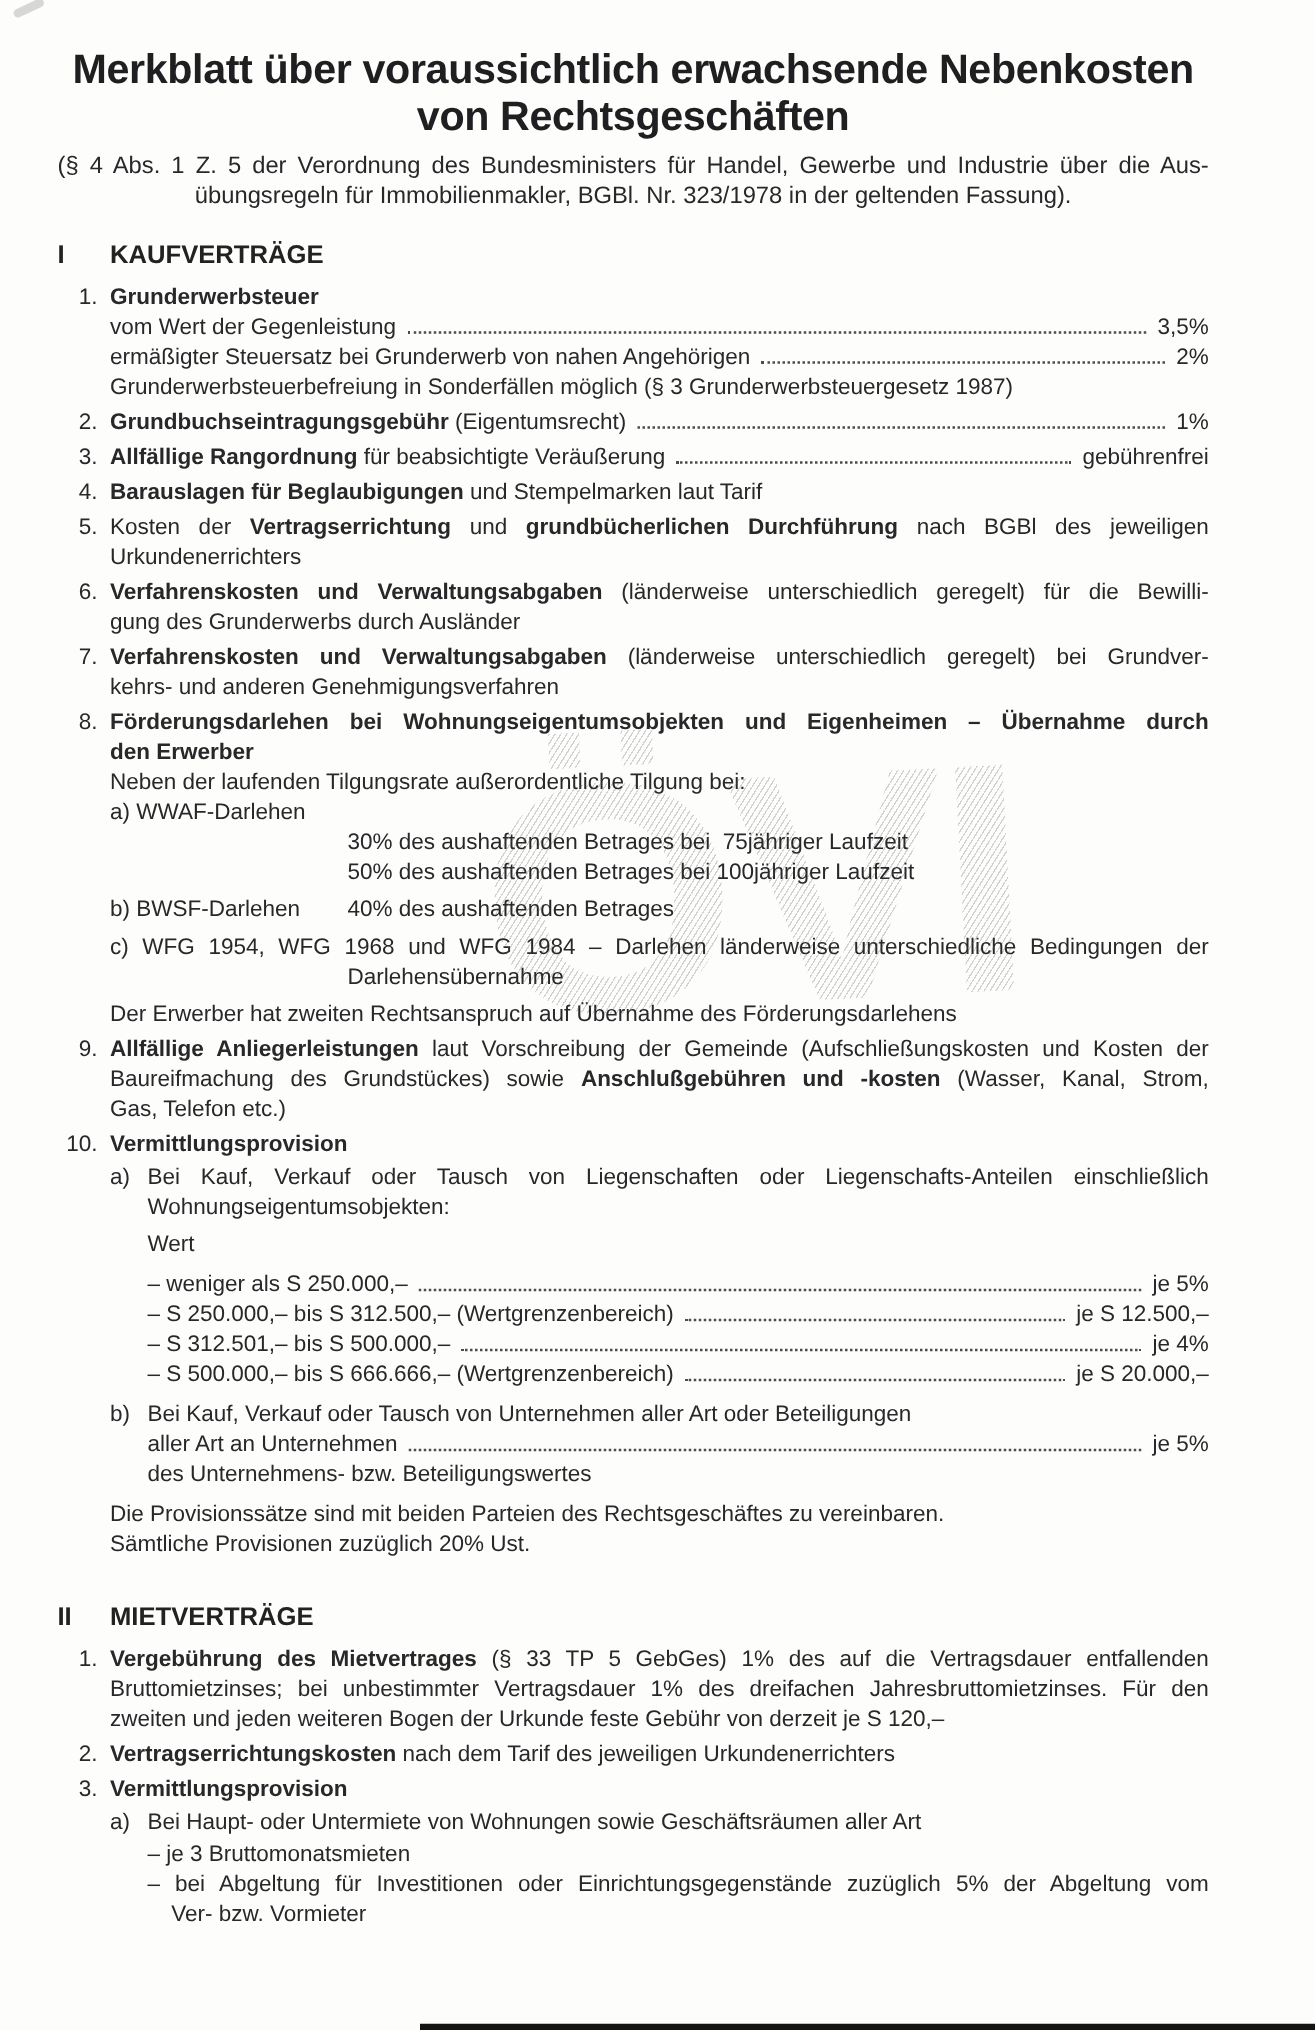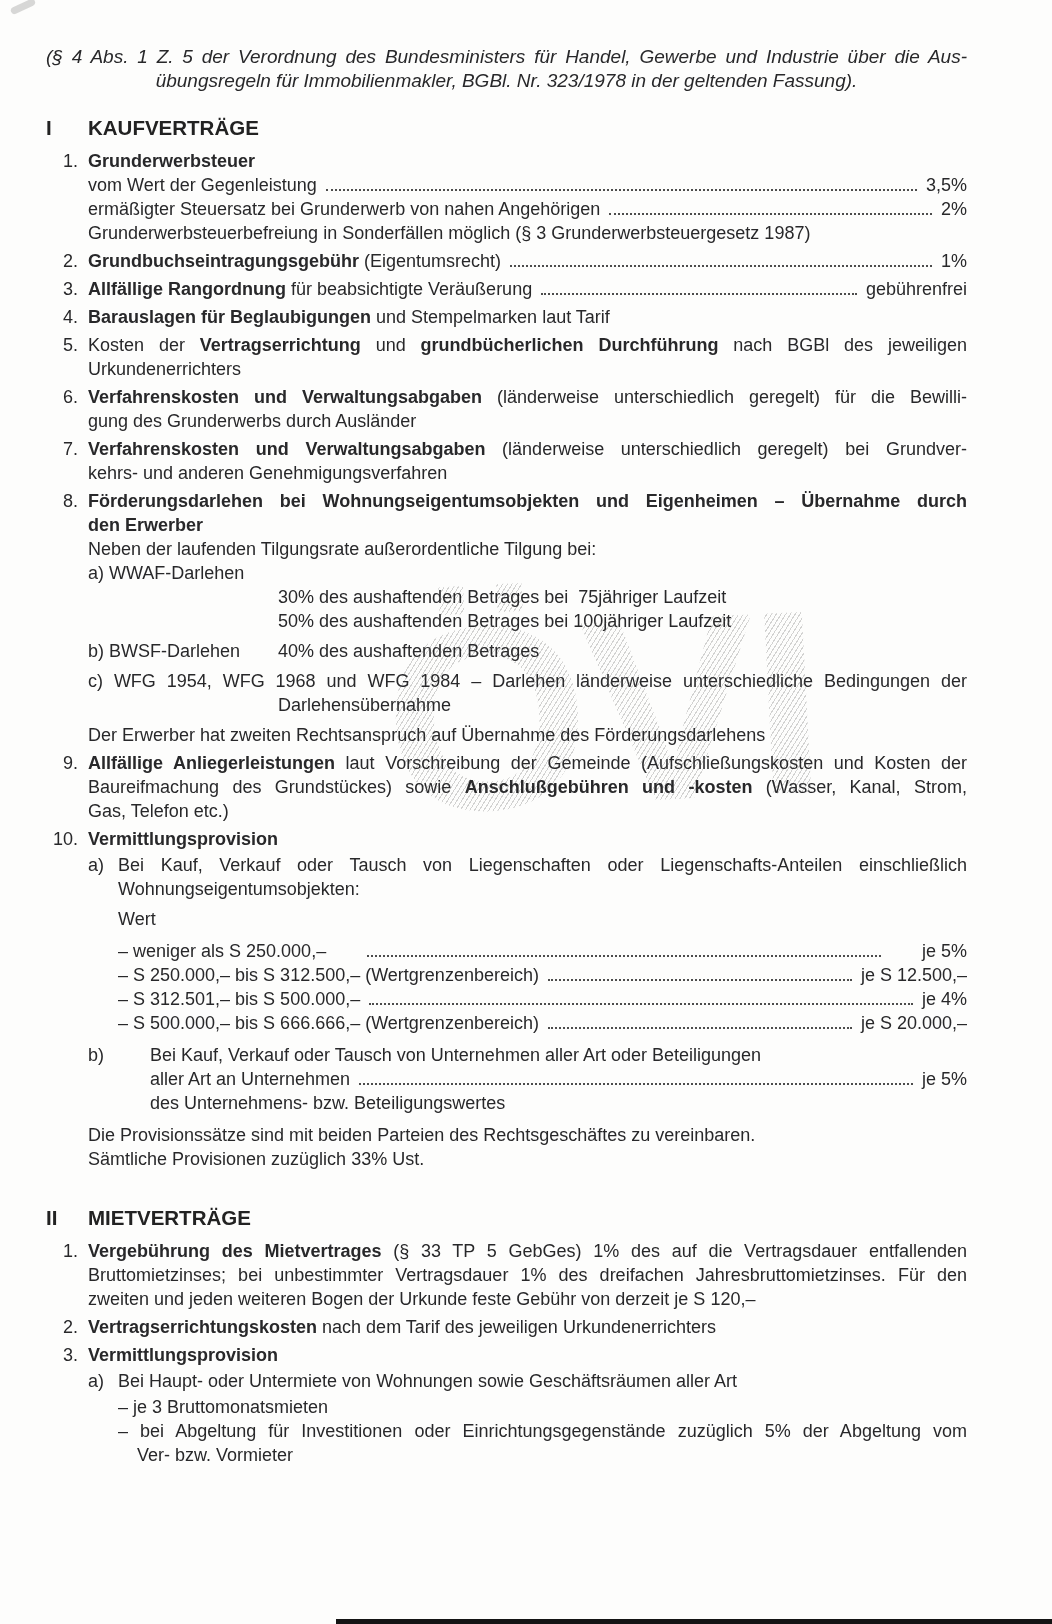--- a/index.html
+++ b/index.html
@@ -12,21 +12,21 @@
     color: #28282a;
     overflow: hidden;
   }
   .inner { padding: 36px 85px 0 46px; }
 
   .doc-title {
     font-size: 33px; line-height: 38px; font-weight: 700;
     text-align: center; letter-spacing: -0.3px; color: #1f1f21;
     margin: 0;
   }
-  .subtitle { margin-top: 9px; font-size: 19px; line-height: 24px; font-style: italic; }
+  .subtitle { margin-top: 9px; font-size: 19px; line-height: 24px; }
   .subtitle .l1 { text-align: justify; text-align-last: justify; }
   .subtitle .l2 { text-align: center; }
 
   .sec { margin-top: 22px; }
   .sec2 { margin-top: 34px; }
   .sec-head { display: flex; font-weight: 700; font-size: 20.5px; line-height: 25px; color:#222; }
   .sec-head .roman { width: 42px; flex: none; }
 
   .item { display: flex; margin-top: 4px; font-size: 18px; line-height: 24px; }
   .item.first { margin-top: 9px; }
@@ -47,21 +47,21 @@
   .ht { flex: 1; min-width: 0; }
   .ind190 { margin-left: 190px; }
 
   .suba { display: flex; }
   .al { flex: none; width: 30px; }
   .ac { flex: 1; min-width: 0; }
   .dash-l2 { margin-left: 19px; }
 
   .mt2 { margin-top: 2px; }
   .mt6 { margin-top: 6px; }
-  .mt8 { margin-top: 8px; gap: 32px; }
+  .mt8 { margin-top: 8px; }
 
   .watermark {
     position: absolute; left: 385px; top: 566px; width: 500px; height: 292px;
     font-size: 262px; line-height: 290px; font-weight: 700; letter-spacing: -6px;
     background-image: repeating-linear-gradient(125deg,
       rgba(80,80,80,0.65) 0px, rgba(80,80,80,0.65) 1px,
       rgba(255,255,255,0) 1px, rgba(255,255,255,0) 4px);
     -webkit-background-clip: text; background-clip: text;
     color: transparent; -webkit-text-fill-color: transparent;
     opacity: 0.38; transform: rotate(-3deg);
@@ -77,20 +77,24 @@
 </style>
 </head>
 <body>
 
 <div class="page">
   <div class="smudge"></div>
   <div class="watermark">ÖVI</div>
 
   <div class="inner">
 
+    <h1 class="doc-title">
+      <span>Merkblatt über voraussichtlich erwachsende Nebenkosten</span><br>
+      <span>von Rechtsgeschäften</span>
+    </h1>
 
     <div class="subtitle">
       <div class="l1">(§ 4 Abs. 1 Z. 5 der Verordnung des Bundesministers für Handel, Gewerbe und Industrie über die Aus-</div>
       <div class="l2">übungsregeln für Immobilienmakler, BGBl. Nr. 323/1978 in der geltenden Fassung).</div>
     </div>
 
     <div class="sec">
       <div class="sec-head">
         <span class="roman">I</span>
         <span>KAUFVERTRÄGE</span>
@@ -235,21 +239,21 @@
               <div>Bei Kauf, Verkauf oder Tausch von Unternehmen aller Art oder Beteiligungen</div>
               <div class="lrow">
                 <span class="lab">aller Art an Unternehmen</span>
                 <span class="dots"></span>
                 <span class="val">je 5%</span>
               </div>
               <div>des Unternehmens- bzw. Beteiligungswertes</div>
             </div>
           </div>
           <div class="mt8">Die Provisionssätze sind mit beiden Parteien des Rechtsgeschäftes zu vereinbaren.</div>
-          <div>Sämtliche Provisionen zuzüglich 33% Ust.</div>
+          <div>Sämtliche Provisionen zuzüglich 20% Ust.</div>
         </div>
       </div>
     </div>
 
     <div class="sec sec2">
       <div class="sec-head">
         <span class="roman">II</span>
         <span>MIETVERTRÄGE</span>
       </div>
 

